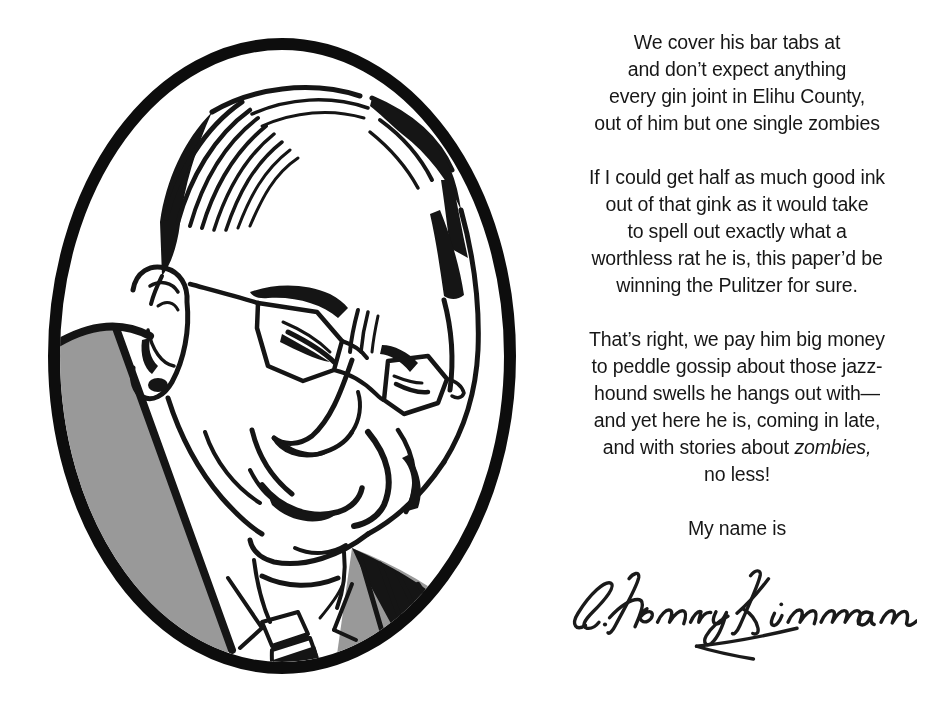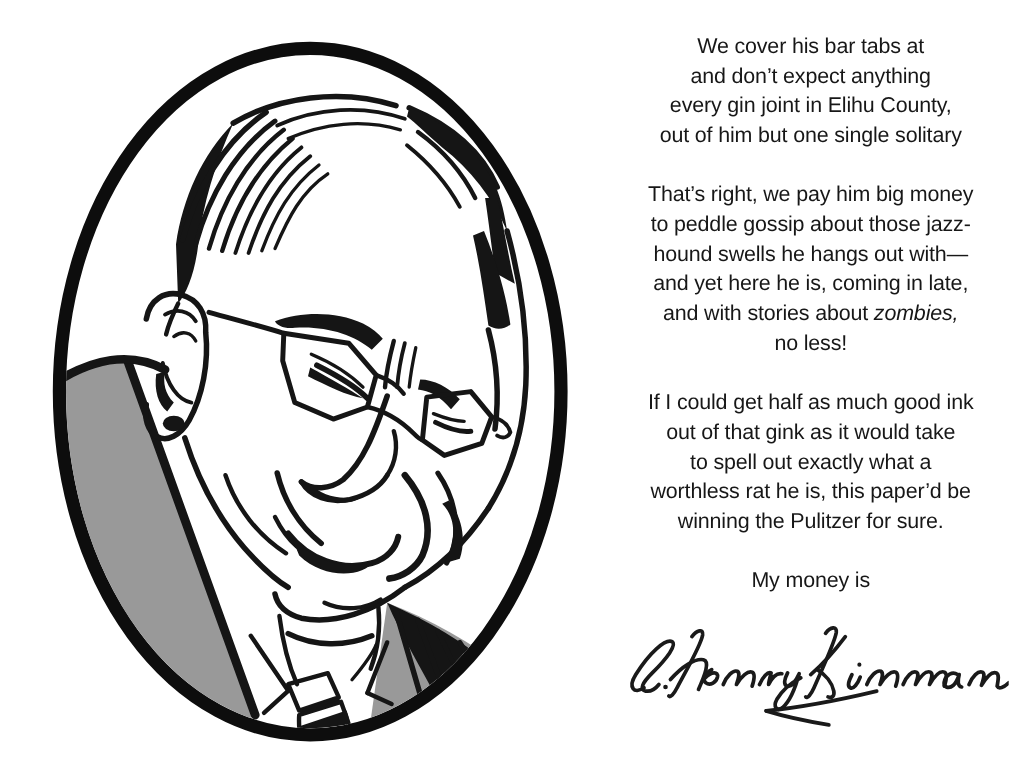--- a/index.html
+++ b/index.html
@@ -132,41 +132,41 @@
       </g>
     </svg>
   </div>
 
   <div class="monologue">
 
     <p class="para">
       <span class="ln">We cover his bar tabs at</span>
       <span class="ln">and don’t expect anything</span>
       <span class="ln">every gin joint in Elihu County,</span>
-      <span class="ln">out of him but one single solitary</span>
+      <span class="ln">out of him but one single zombies</span>
+    </p>
+
+    <p class="para">
+      <span class="ln">If I could get half as much good ink</span>
+      <span class="ln">out of that gink as it would take</span>
+      <span class="ln">to spell out exactly what a</span>
+      <span class="ln">worthless rat he is, this paper’d be</span>
+      <span class="ln">winning the Pulitzer for sure.</span>
     </p>
 
     <p class="para">
       <span class="ln">That’s right, we pay him big money</span>
       <span class="ln">to peddle gossip about those jazz-</span>
       <span class="ln">hound swells he hangs out with—</span>
       <span class="ln">and yet here he is, coming in late,</span>
       <span class="ln"><span>and with stories about </span><em>zombies,</em></span>
       <span class="ln">no less!</span>
     </p>
 
-    <p class="para">
-      <span class="ln">If I could get half as much good ink</span>
-      <span class="ln">out of that gink as it would take</span>
-      <span class="ln">to spell out exactly what a</span>
-      <span class="ln">worthless rat he is, this paper’d be</span>
-      <span class="ln">winning the Pulitzer for sure.</span>
-    </p>
-
-    <div class="sig-intro">My money is</div>
+    <div class="sig-intro">My name is</div>
 
     <div class="signature">
       <svg width="360" height="113" viewBox="0 0 480 150" role="img" aria-label="L.Henry Kinman">
         <g fill="none" stroke="#1a1a1a" stroke-width="4.5" stroke-linecap="round" stroke-linejoin="round">
 
           <path d="M38,100 C26,108 18,100 28,84 C44,58 64,40 72,44 C78,48 66,64 48,82 C36,94 32,102 40,104 C46,105 52,101 56,96"></path>
           <circle cx="64" cy="99" r="2.8" fill="#1a1a1a" stroke="none"></circle>
 
           <path d="M96,38 C102,30 110,28 109,36 C107,48 94,70 78,100 C74,108 70,112 68,110"></path>
           <path d="M70,90 C84,74 100,64 110,66 C118,68 112,84 104,102"></path>

